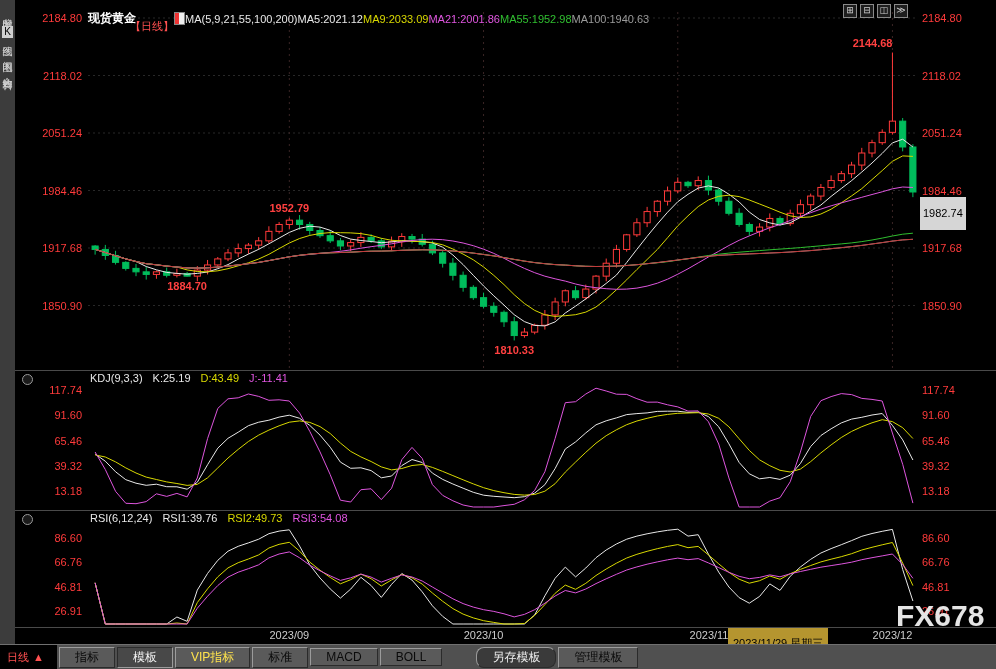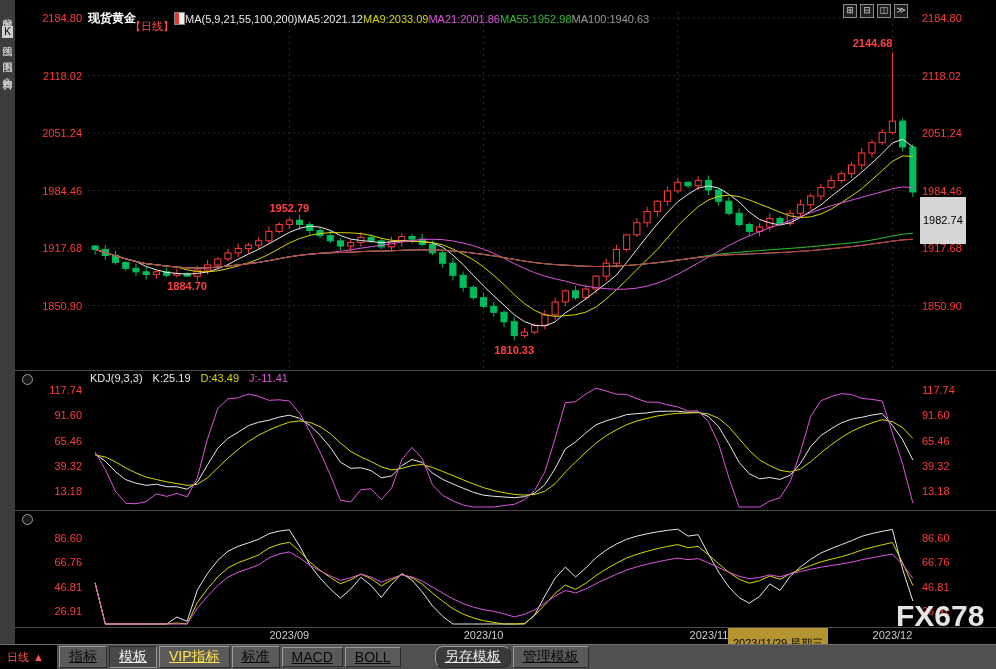--- a/index.html
+++ b/index.html
@@ -34,30 +34,30 @@
   .kdj-header{top:372px;} .rsi-header{top:512px;}
 
   .hline{position:absolute;left:15px;right:0;height:1px;background:#4a4a4a;z-index:2;}
   .collapse{position:absolute;left:22px;width:9px;height:9px;border:1px solid #9a9a9a;border-radius:50%;
             background:#1a1a1a;z-index:3;cursor:pointer;}
 
   .month-label{position:absolute;top:629px;transform:translateX(-50%);color:#ccc;font-size:11px;z-index:3;}
   .date-highlight{position:absolute;left:728px;top:628px;height:23px;line-height:15px;padding:8px 5px;
                   background:#b5952f;color:#000;font-size:11px;z-index:4;}
   .price-tag{position:absolute;left:920px;top:197px;background:#d6d6d6;color:#000;font-size:11px;
-             line-height:13px;padding:17px 3px;z-index:4;}
+             line-height:13px;padding:10px 3px;z-index:4;}
   .watermark{position:absolute;left:896px;top:599px;color:#e5e5e5;font-size:30px;font-weight:bold;z-index:4;}
 
   
   .toolbar{position:absolute;left:0;top:644px;width:996px;height:25px;background:#505050;
            border-top:1px solid #707070;display:flex;align-items:center;z-index:6;box-sizing:border-box;}
   .period-cell{width:57px;align-self:stretch;background:#000;color:#ff5050;font-size:11px;display:flex;
                align-items:center;gap:4px;padding-left:7px;box-sizing:border-box;cursor:pointer;}
-  .tb-btn{margin-left:2px;padding:1px 9px;font-size:14px;background:#5a5a5a;color:#0a0a0a;border:1px solid;
-          border-color:#9b9b9b #2b2b2b #2b2b2b #9b9b9b;cursor:pointer;white-space:nowrap;text-decoration:underline;}
+  .tb-btn{margin-left:2px;padding:1px 15px;font-size:12px;background:#5a5a5a;color:#0a0a0a;border:1px solid;
+          border-color:#9b9b9b #2b2b2b #2b2b2b #9b9b9b;cursor:pointer;white-space:nowrap;}
   .tb-btn.active{border-color:#2b2b2b #9b9b9b #9b9b9b #2b2b2b;background:#484848;color:#f2f2f2;}
   .tb-btn.vip{color:#ffe34d;}
   .tb-btn.dark{margin-left:34px;background:#3a3a3a;color:#ededed;border-radius:8px;}
 </style>
 </head>
 <body>
 
 <div class="app" id="app">
 
   <svg id="chart-svg" width="996" height="669" viewBox="0 0 996 669">
@@ -284,20 +284,26 @@
   <div class="collapse" style="top:374px"></div>
   <div class="collapse" style="top:514px"></div>
 
   <div class="kdj-header">
     <span class="t-white">KDJ(9,3,3)</span>
     <span class="t-white">K:25.19</span>
     <span class="t-yellow">D:43.49</span>
     <span class="t-magenta">J:-11.41</span>
   </div>
 
+  <div class="rsi-header">
+    <span class="t-white">RSI(6,12,24)</span>
+    <span class="t-white">RSI1:39.76</span>
+    <span class="t-yellow">RSI2:49.73</span>
+    <span class="t-magenta">RSI3:54.08</span>
+  </div>
 
   <div class="date-highlight">2023/11/29 星期三</div>
   <div class="price-tag">1982.74</div>
   <div class="watermark">FX678</div>
 
   <div class="toolbar">
     <div class="period-cell">
       <span>日线</span>
       <span>▲</span>
     </div>

